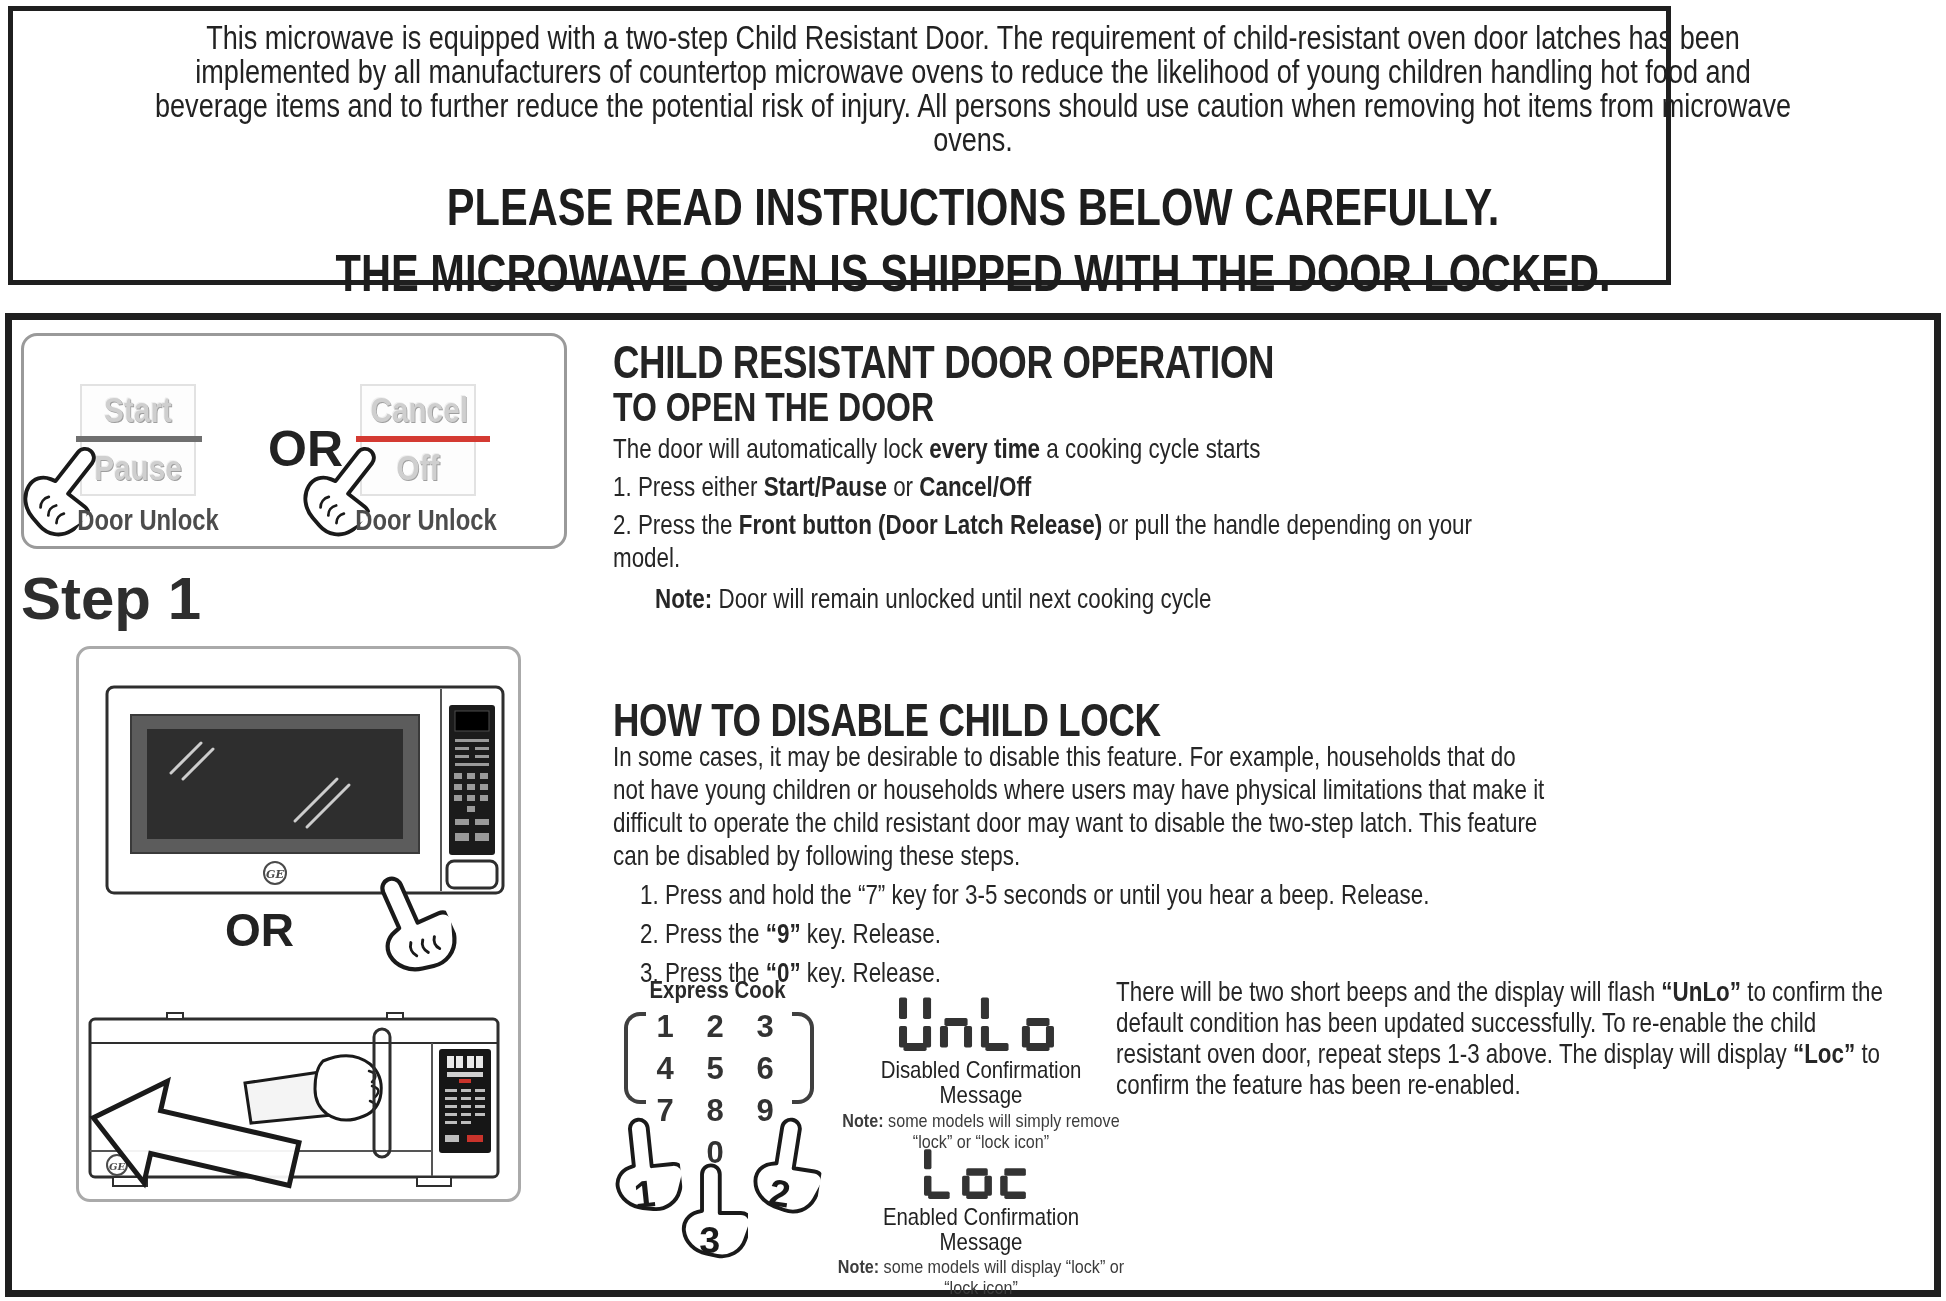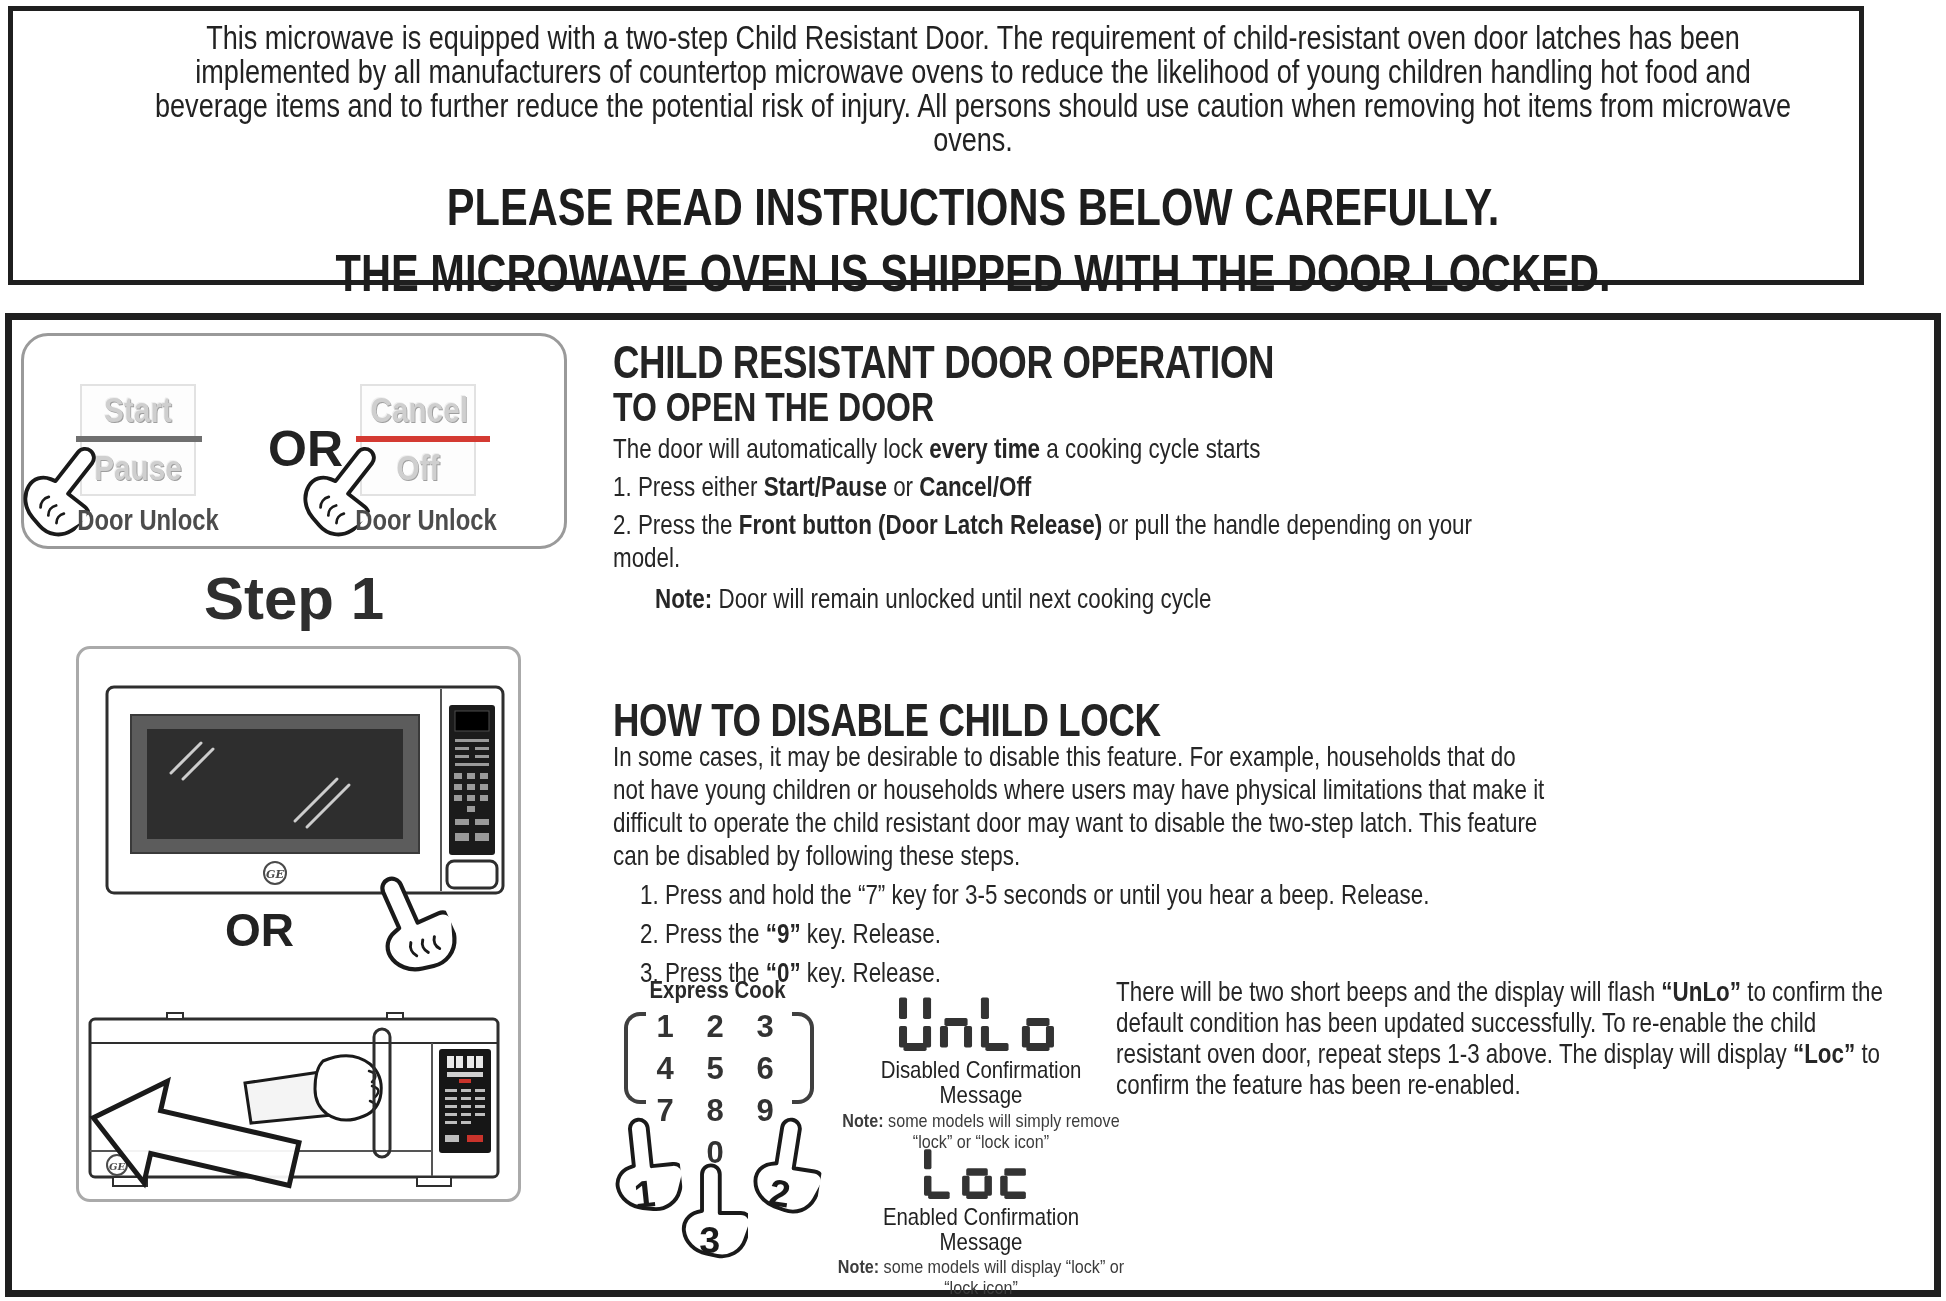--- a/index.html
+++ b/index.html
@@ -5,44 +5,44 @@
   html,body{margin:0;padding:0;width:1946px;height:1301px;overflow:hidden;background:#fff;
     font-family:"Liberation Sans",sans-serif;color:#2a2a2a;}
   .abs{position:absolute;}
   b{font-weight:700;}
   
   .sx80{transform:scaleX(0.80);transform-origin:0 0;}
   .sx78{transform:scaleX(0.78);transform-origin:0 0;}
   .sxc82{transform:scaleX(0.82);transform-origin:50% 0;}
   .sxc85{transform:scaleX(0.85);transform-origin:50% 0;}
 
-  .top-box{left:8px;top:6px;width:1856px;height:279px;border:5px solid #1f1f1f;box-sizing:border-box;}
+  .top-box{left:8px;top:6px;width:1663px;height:279px;border:5px solid #1f1f1f;box-sizing:border-box;}
   .top-intro{left:-55px;top:10px;width:2030px;text-align:center;font-size:33px;line-height:34px;color:#222;}
   .shout{left:-100px;width:2120px;text-align:center;font-weight:700;font-size:52px;color:#1d1d1d;transform:scaleX(0.8);transform-origin:50% 0;}
   .shout1{top:166px;} .shout2{top:232px;}
 
   .main-box{left:5px;top:313px;width:1936px;height:984px;border:7px solid #1f1f1f;box-sizing:border-box;}
 
   
-  .step1-box{left:9px;top:13px;width:546px;height:216px;border:3px solid #9a9a9a;border-radius:27px;box-sizing:border-box;background:#fff;}
+  .step1-box{left:9px;top:13px;width:546px;height:216px;border:3px solid #9a9a9a;border-radius:16px;box-sizing:border-box;background:#fff;}
   .demo-btn{position:absolute;width:116px;height:112px;background:#fdfdfd;border:2px solid #e2e2e2;box-sizing:border-box;text-align:center;}
   .demo-btn .lbl{position:absolute;left:0;right:0;font-size:35px;font-weight:700;color:#cfcfcf;
      text-shadow:1px 1px 0 #9e9e9e,-1px -1px 0 #efefef;}
   .lbl.top{top:4px;} .lbl.bot{bottom:6px;}
   .btn-divider{position:absolute;left:-6px;height:6px;}
   .demo-btn.start{left:56px;top:48px;} .demo-btn.cancel{left:336px;top:48px;}
   .demo-btn.start .btn-divider{top:50px;width:126px;background:#6f6f6f;}
   .demo-btn.cancel .btn-divider{top:50px;width:134px;background:#d43a32;}
   .door-unlock{position:absolute;top:168px;font-size:29px;font-weight:700;color:#4c4c4c;text-align:center;width:240px;}
   .du1{left:4px;} .du2{left:282px;}
   .or-step1{position:absolute;left:244px;top:84px;font-size:50px;font-weight:800;color:#222;}
   .hand{position:absolute;}
   .hand-start{left:2px;top:102px;width:72px;height:102px;transform:rotate(38deg);}
   .hand-cancel{left:282px;top:102px;width:72px;height:102px;transform:rotate(38deg);}
-  .step-label{font-size:60px;font-weight:800;color:#2e2e2e;text-align:center;}
+  .step-label{font-size:60px;font-weight:800;color:#2e2e2e;text-align:left;}
   .step1-label{left:9px;top:244px;width:546px;}
   .step2-label{left:64px;top:892px;width:445px;}
 
   
   .step2-box{left:64px;top:326px;width:445px;height:556px;border:3px solid #aaa;border-radius:14px;box-sizing:border-box;background:#fff;}
   .mw1{position:absolute;left:26px;top:36px;width:400px;height:215px;}
   .hand-mw1{left:292px;top:222px;width:78px;height:110px;transform:rotate(-24deg);}
   .or-step2{position:absolute;left:146px;top:254px;font-size:46px;font-weight:800;color:#222;}
   .mw2{position:absolute;left:8px;top:360px;width:428px;height:186px;}
 

